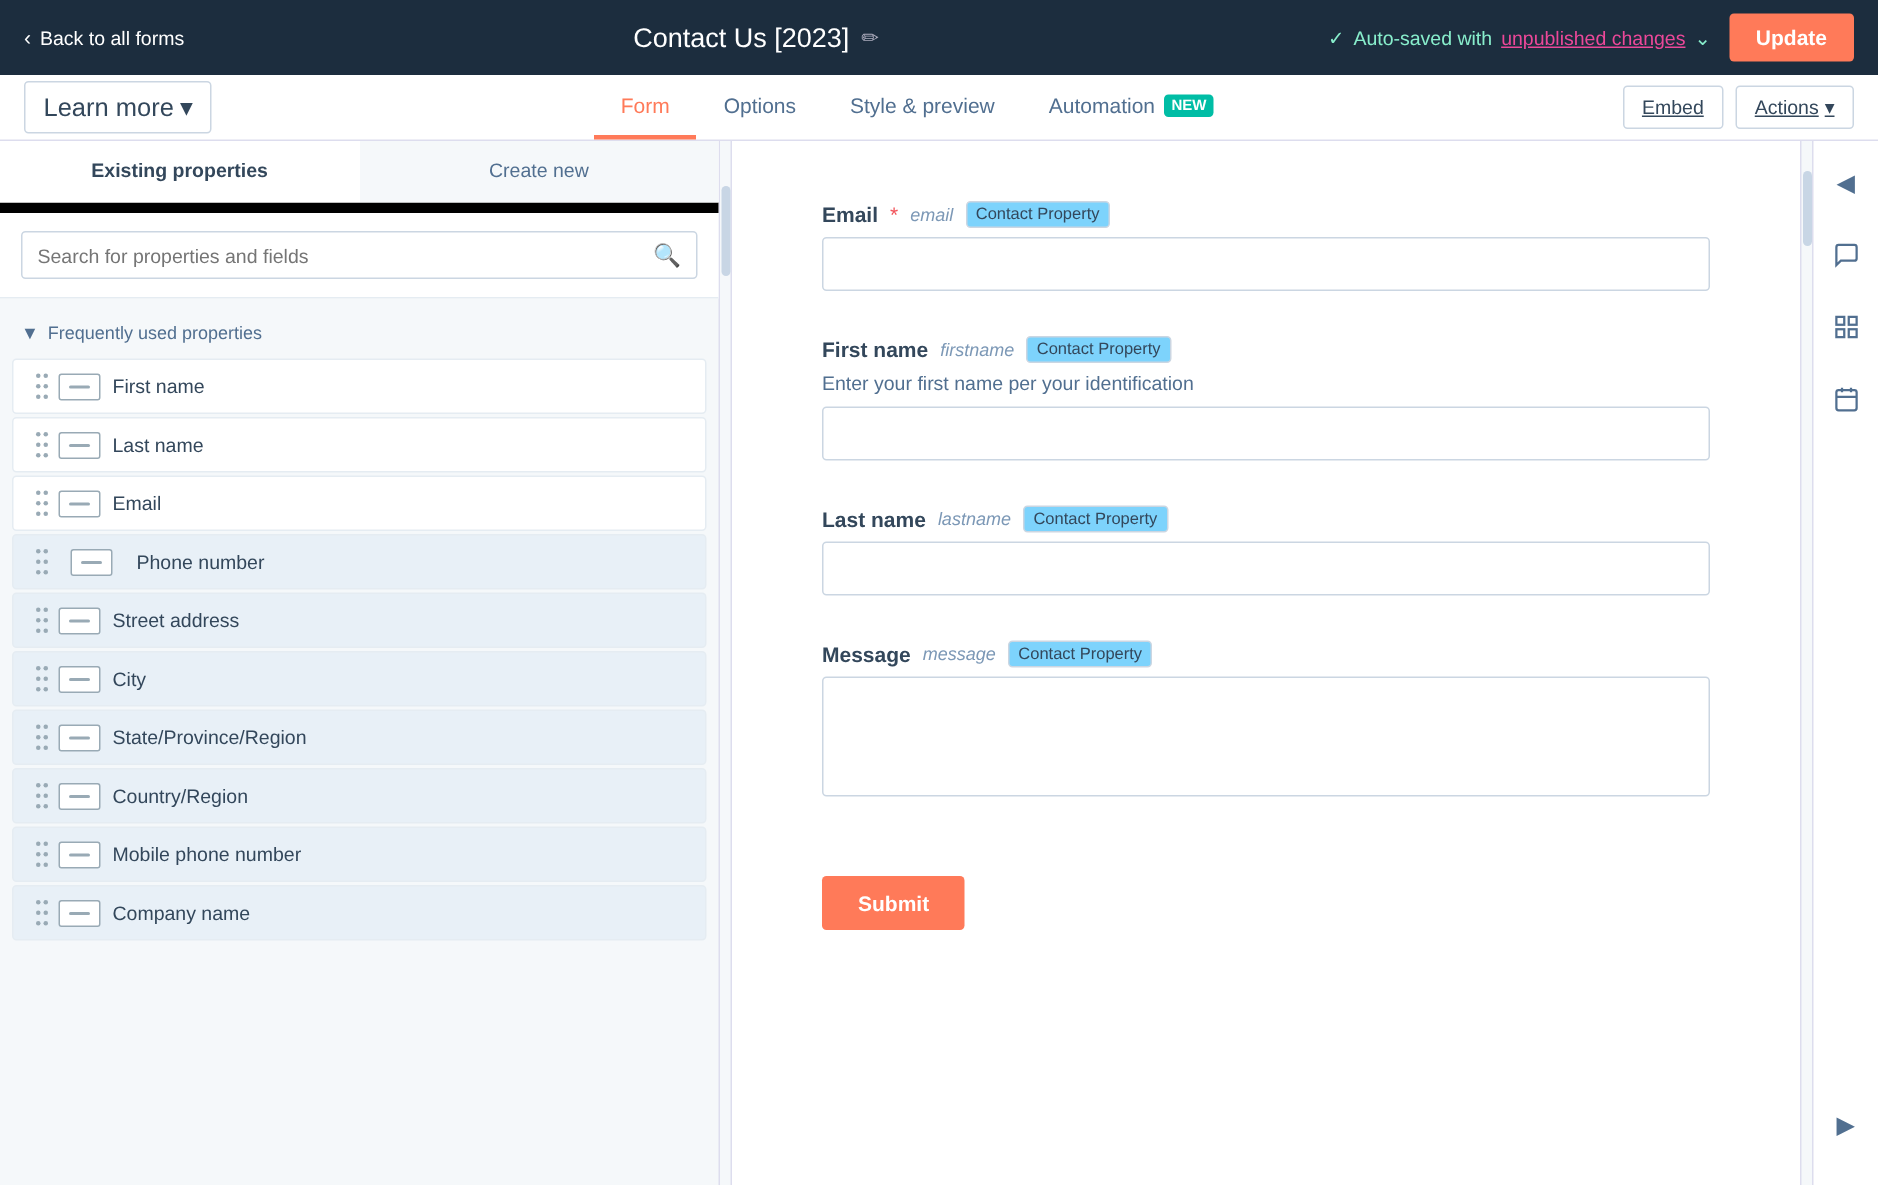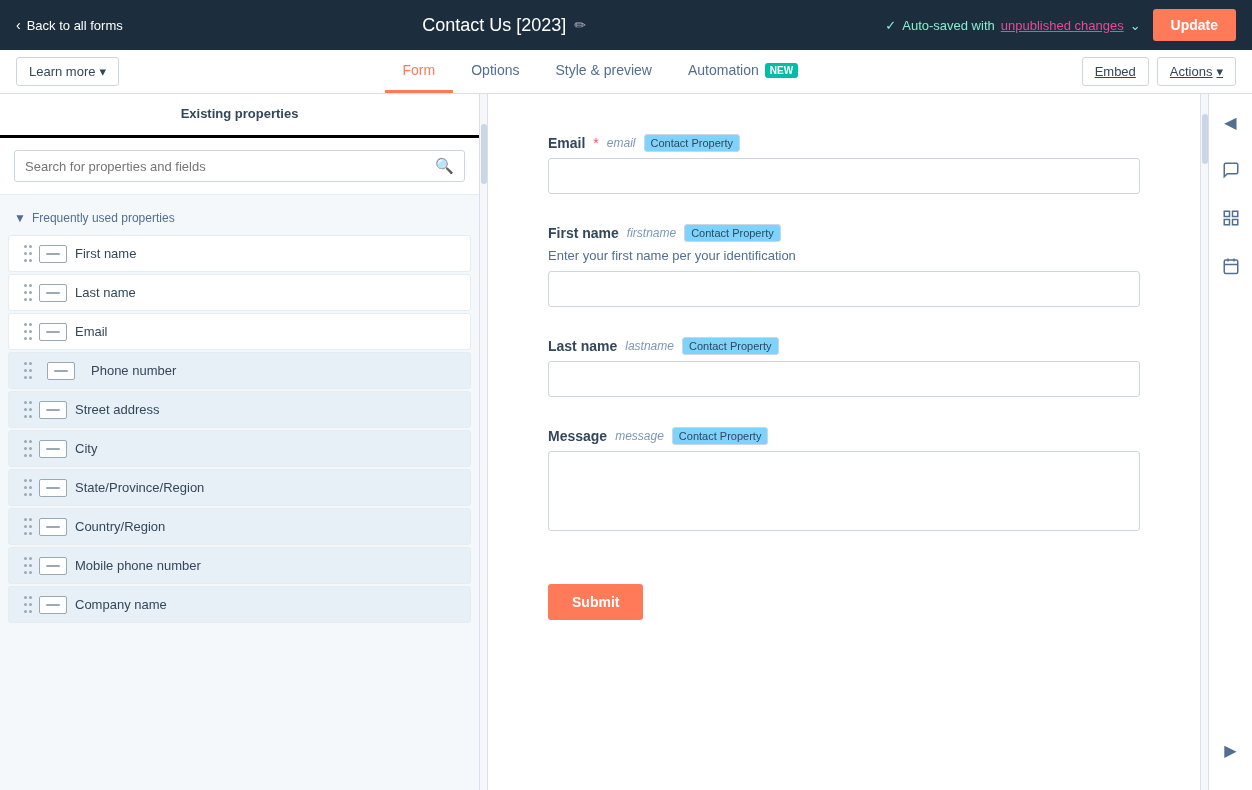--- a/index.html
+++ b/index.html
@@ -45,21 +45,21 @@
       padding: 0 16px;
       justify-content: space-between;
     }
     .nav-left { display: flex; align-items: center; }
     .learn-more-btn {
       border: 1px solid #cbd6e2;
       background: #fff;
       color: #33475b;
       padding: 6px 12px;
       border-radius: 3px;
-      font-size: 13px;
+      font-size: 17px;
       cursor: pointer;
       display: flex; align-items: center; gap: 4px;
     }
     .nav-tabs { display: flex; align-items: center; gap: 0; }
     .nav-tab {
       padding: 12px 18px;
       font-size: 14px;
       color: #516f90;
       cursor: pointer;
       border-bottom: 3px solid transparent;
@@ -101,21 +101,21 @@
     .left-panel {
       width: 480px;
       min-width: 480px;
       border-right: 1px solid #dde;
       display: flex;
       flex-direction: column;
       background: #f5f8fa;
     }
     .tab-switcher {
       display: flex;
-      border-bottom: 3px solid #000000;
+      border-bottom: 7px solid #000000;
       background: #fff;
     }
     .tab-btn {
       flex: 1;
       padding: 12px 0;
       text-align: center;
       font-size: 13px;
       color: #516f90;
       cursor: pointer;
       border-bottom: 2px solid transparent;
@@ -348,20 +348,23 @@
   </div>
 </div>
 
 <div class="main-layout">
 
   <div class="left-panel">
     <div class="tab-switcher">
       <div class="tab-btn active">
         <span>Existing properties</span>
       </div>
+      <div class="tab-btn">
+        <span>Create new</span>
+      </div>
     </div>
     <div class="search-area">
       <div class="search-box">
         <input type="text" placeholder="Search for properties and fields" style="">
         <span class="search-icon">🔍</span>
       </div>
     </div>
     <div class="properties-list">
       <div class="section-header">
         <span>▼</span>

